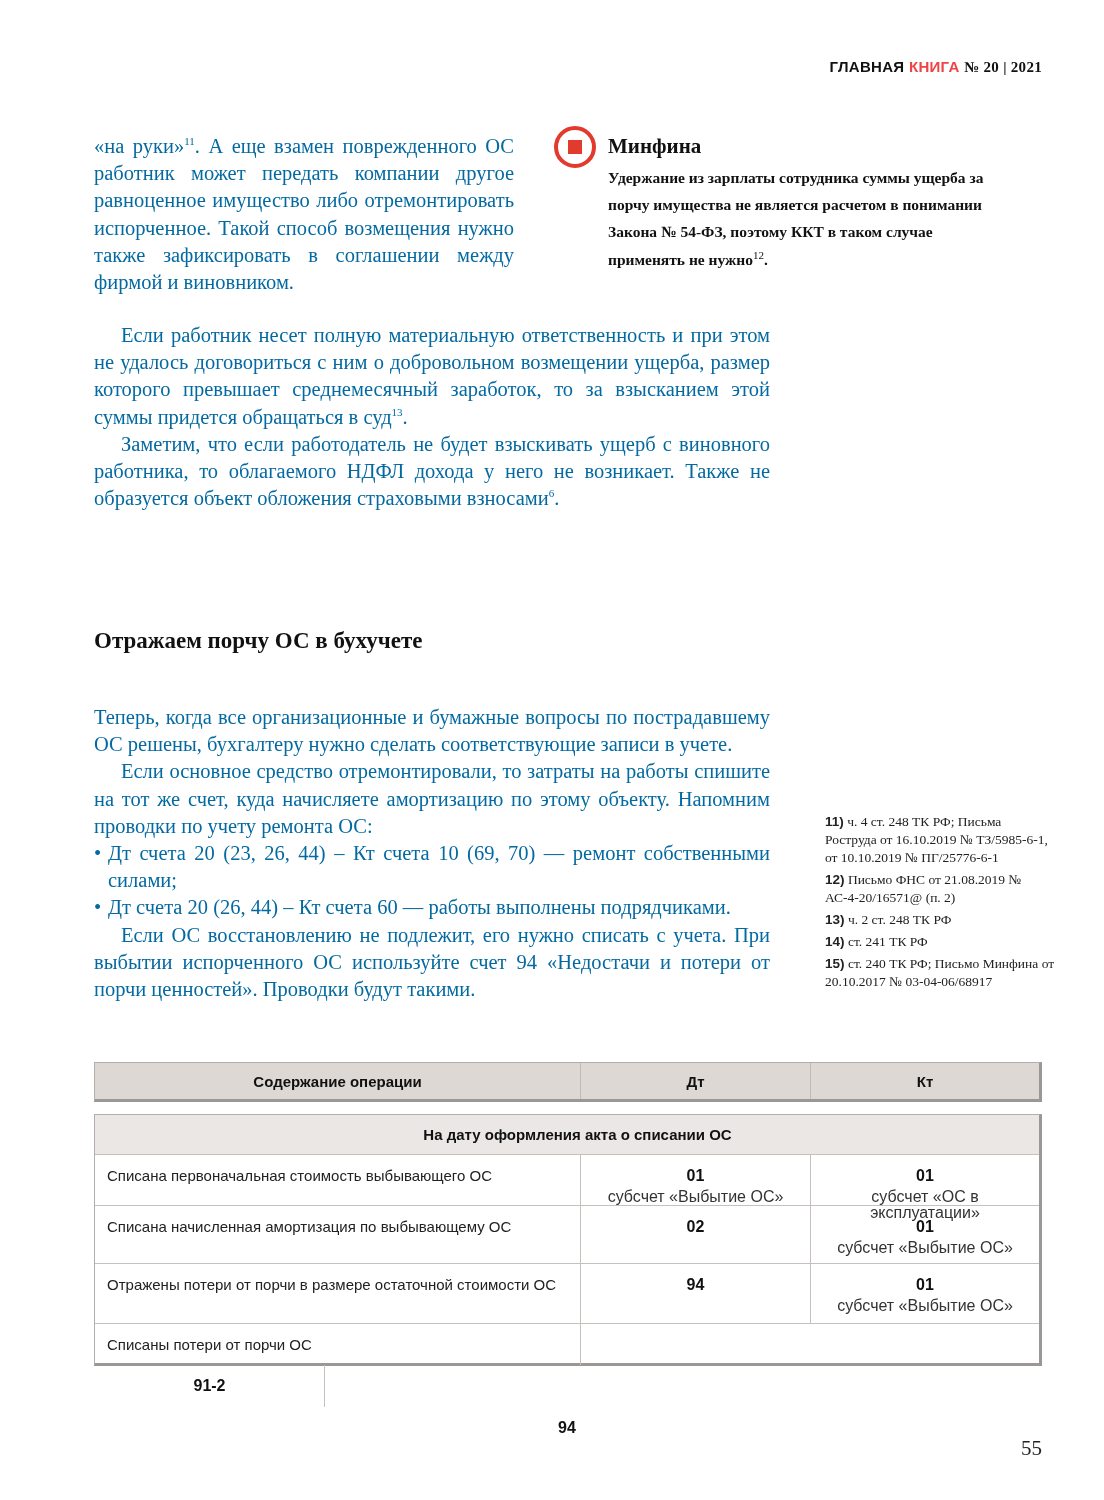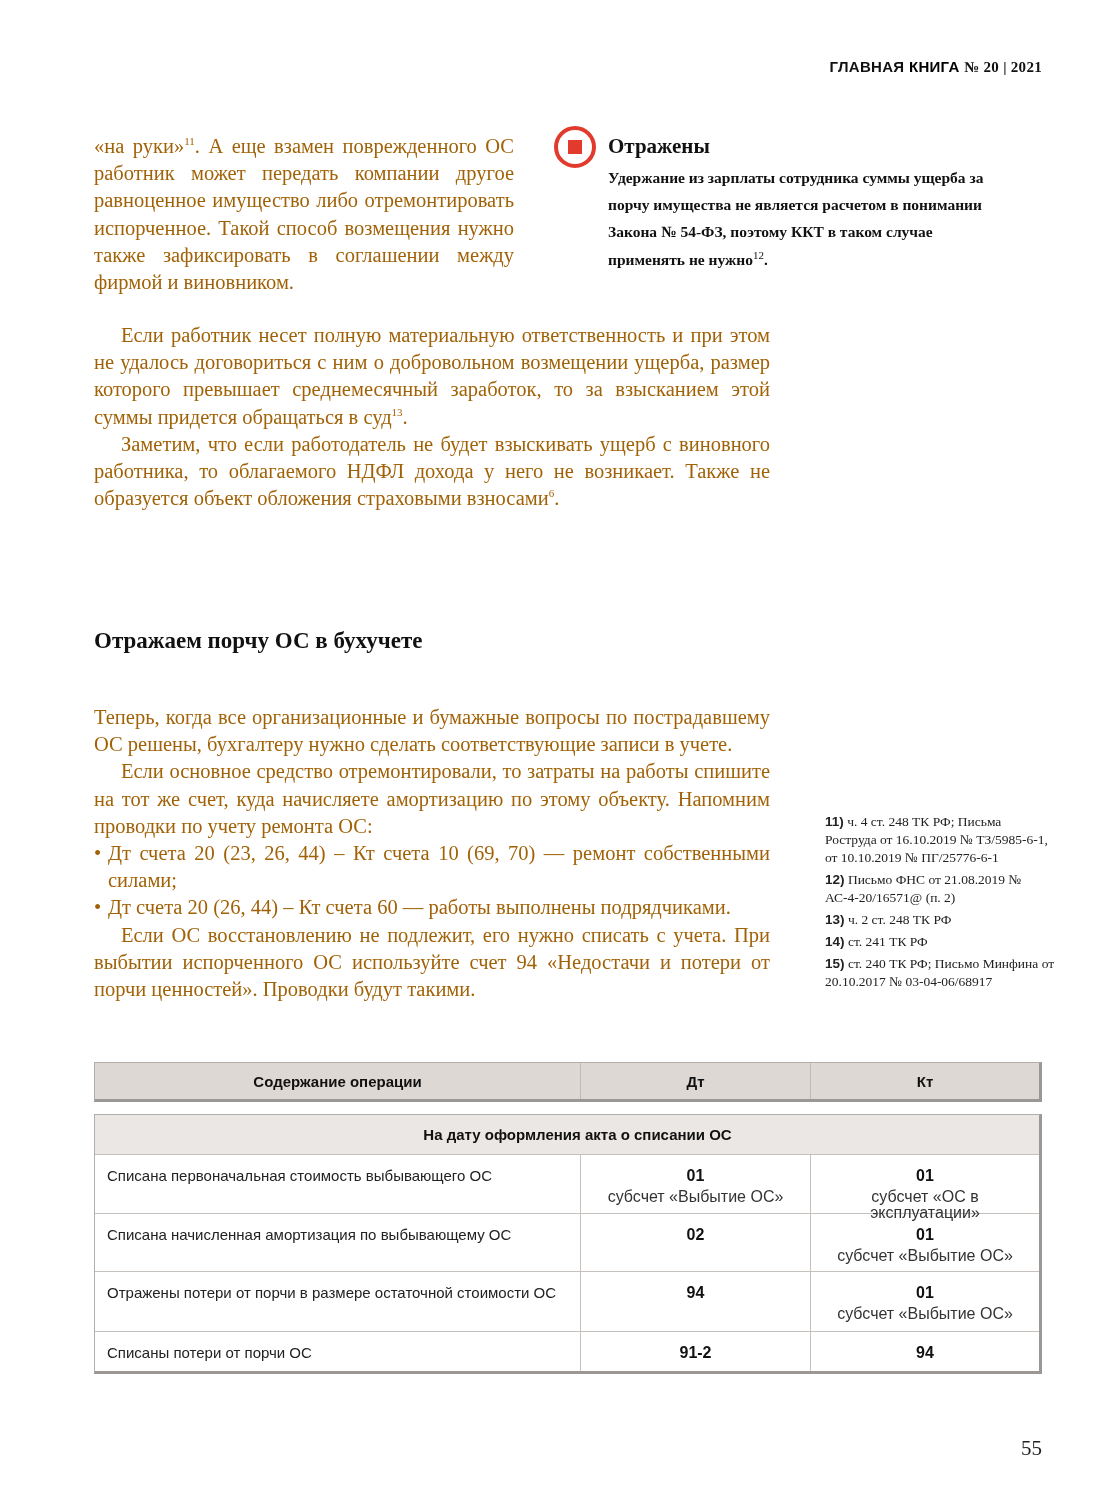--- a/index.html
+++ b/index.html
@@ -4,26 +4,26 @@
 <style>
   * { box-sizing: border-box; margin: 0; padding: 0; }
   html, body { width: 1104px; height: 1500px; background: #ffffff; }
   body { position: relative; font-family: "Liberation Serif", serif; color: #1a1a1a; overflow: hidden; }
 
   .header {
     position: absolute; top: 58px; right: 62px;
     font-family: "Liberation Sans", sans-serif; font-weight: bold; font-size: 15px; letter-spacing: 0.3px;
   }
   .header .brand1 { color: #111; }
-  .header .brand2 { color: #000000; }
+  .header .brand2 { color: #ef4444; }
   .header .issue { color: #111; font-family: "Liberation Serif", serif; }
 
   .main-col {
     position: absolute; left: 94px; width: 676px;
-    font-size: 20.5px; line-height: 27.2px; color: #a16207;
+    font-size: 20.5px; line-height: 27.2px; color: #0369a1;
   }
   .main-col p { text-align: justify; }
   .indent { text-indent: 27px; }
   sup { font-size: 11px; line-height: 0; vertical-align: super; }
 
   #intro-block { top: 133px; width: 420px; }
   #para-block-1 { top: 322px; }
   .section-title {
     position: absolute; top: 628px; left: 94px;
     font-family: "Liberation Serif", serif; font-weight: bold; font-size: 23px; color: #111;
@@ -64,47 +64,47 @@
   .thead > div { display: flex; align-items: center; justify-content: center; border-right: 1px solid #c0bbb7; }
   .thead > div:last-child { border-right: none; }
   .c1 { width: 486px; } .c2 { width: 230px; } .c3 { flex: 1; }
 
   .tbody { margin-top: 12px; border: 1px solid #b3aeaa; border-right: 3px solid #9b9794; border-bottom: 3px solid #9b9794; }
   .group-row {
     height: 40px; background: #ebe7e4; display: flex; align-items: center; justify-content: center;
     font-weight: bold; font-size: 15px; color: #111; border-bottom: 1px solid #c6c1bd; padding-left: 21px;
   }
   .row { display: flex; border-bottom: 1px solid #c6c1bd; }
-  .row:last-child { border-bottom: none; }
+  .row:last-child { border-bottom: none; flex-direction: column; }
   .row > div { border-right: 1px solid #c6c1bd; padding: 10px 12px; }
   .row > div:last-child { border-right: none; }
   .row .op { font-size: 15px; line-height: 21px; color: #222; }
   .row .acc { text-align: center; }
   .acc-num { font-weight: bold; font-size: 16px; color: #111; line-height: 22px; }
   .acc-sub { font-size: 16px; color: #333; line-height: 16px; margin-top: 2px; }
-  .r1 { height: 59px; } .r2 { height: 58px; } .r3 { height: 60px; } .r4 { height: 39px; }
+  .r1 { height: 51px; } .r2 { height: 58px; } .r3 { height: 60px; } .r4 { height: 39px; }
 
   .page-num { position: absolute; right: 62px; top: 1436px; font-size: 21px; color: #222; }
 </style>
 </head>
 <body>
 
 <div class="header">
   <span class="brand1">ГЛАВНАЯ</span>
   <span class="brand2">КНИГА</span>
   <span class="issue">№ 20 | 2021</span>
 </div>
 
 <div class="main-col" id="intro-block">
   <p><span>«на руки»</span><sup>11</sup><span>. А еще взамен поврежденного ОС работник может передать компании другое равноценное имущество либо отремонтировать испорченное. Такой способ возмещения нужно также зафиксировать в соглашении между фирмой и виновником.</span></p>
 </div>
 
 <div class="callout">
   <div class="callout-icon"></div>
-  <div class="callout-title">Отражены</div>
+  <div class="callout-title">Минфина</div>
   <div class="callout-text"><span>Удержание из зарплаты сотрудника суммы ущерба за порчу имущества не является расчетом в понимании Закона № 54-ФЗ, поэтому ККТ в таком случае применять не нужно</span><sup>12</sup><span>.</span></div>
 </div>
 
 <div class="main-col" id="para-block-1">
   <p class="indent"><span>Если работник несет полную материальную ответственность и при этом не удалось договориться с ним о добровольном возмещении ущерба, размер которого превышает среднемесячный заработок, то за взысканием этой суммы придется обращаться в суд</span><sup>13</sup><span>.</span></p>
   <p class="indent"><span>Заметим, что если работодатель не будет взыскивать ущерб с виновного работника, то облагаемого НДФЛ дохода у него не возникает. Также не образуется объект обложения страховыми взносами</span><sup>6</sup><span>.</span></p>
 </div>
 
 <h2 class="section-title">Отражаем порчу ОС в бухучете</h2>
 

